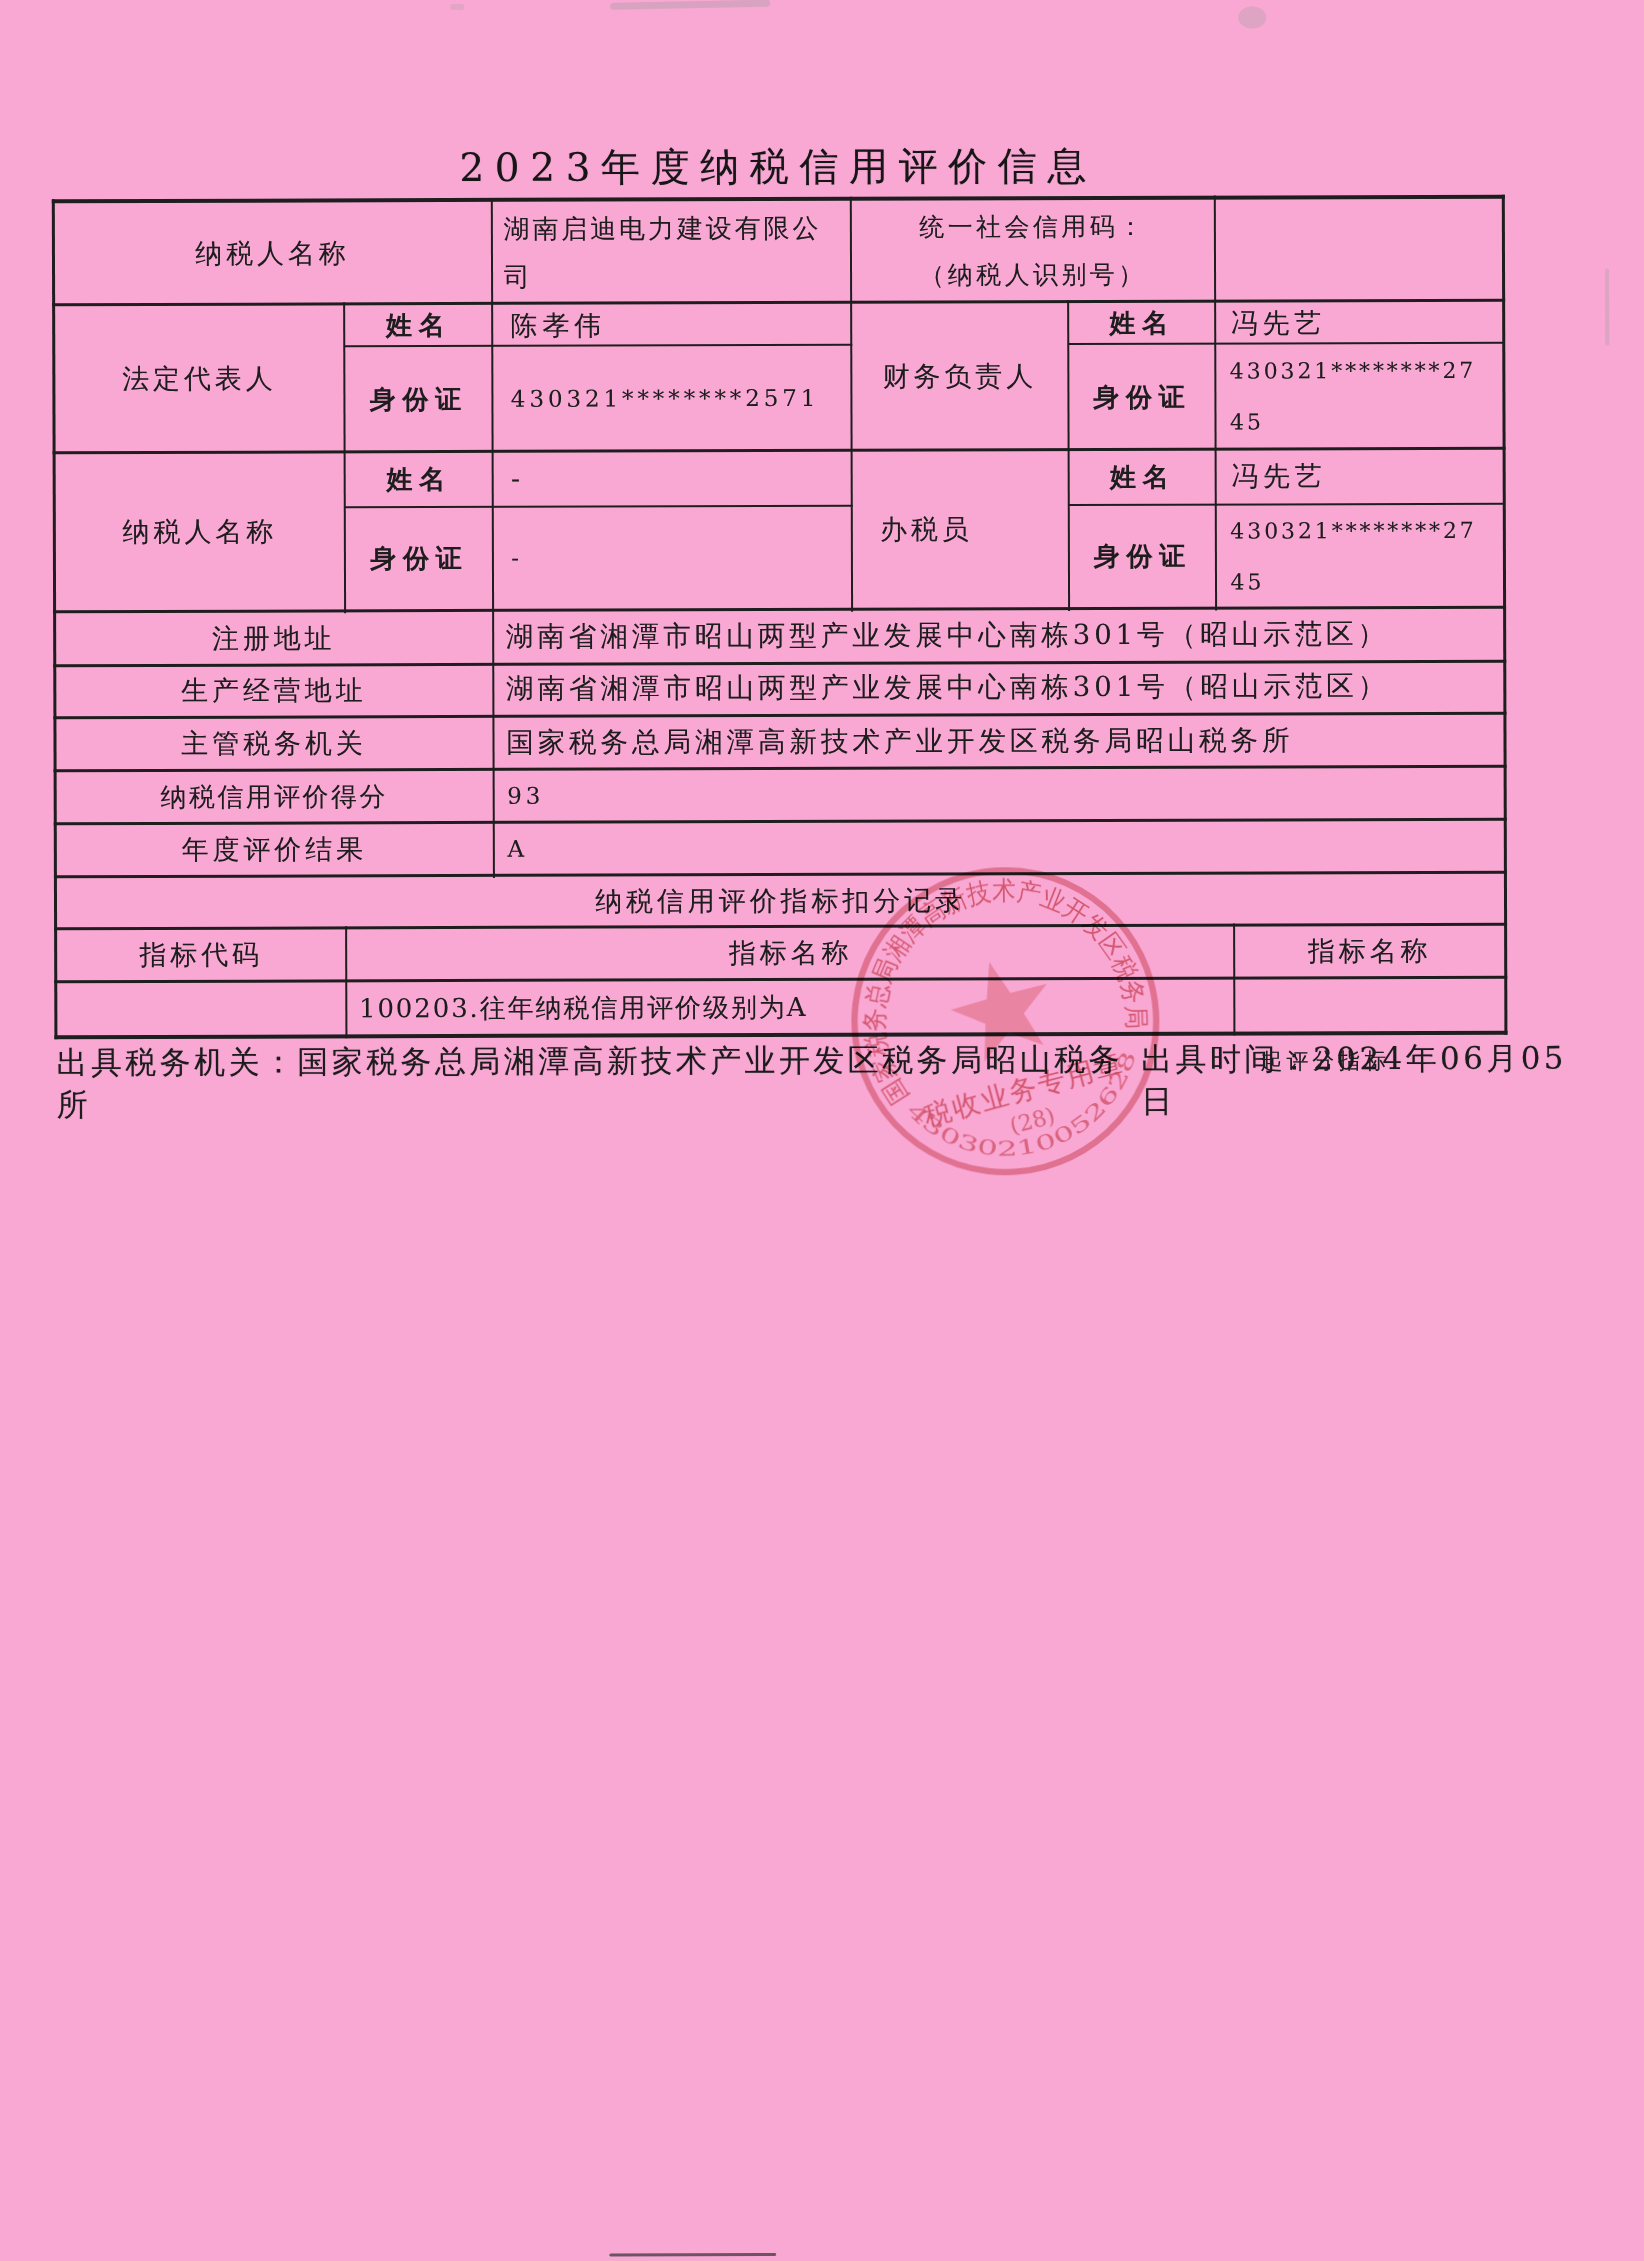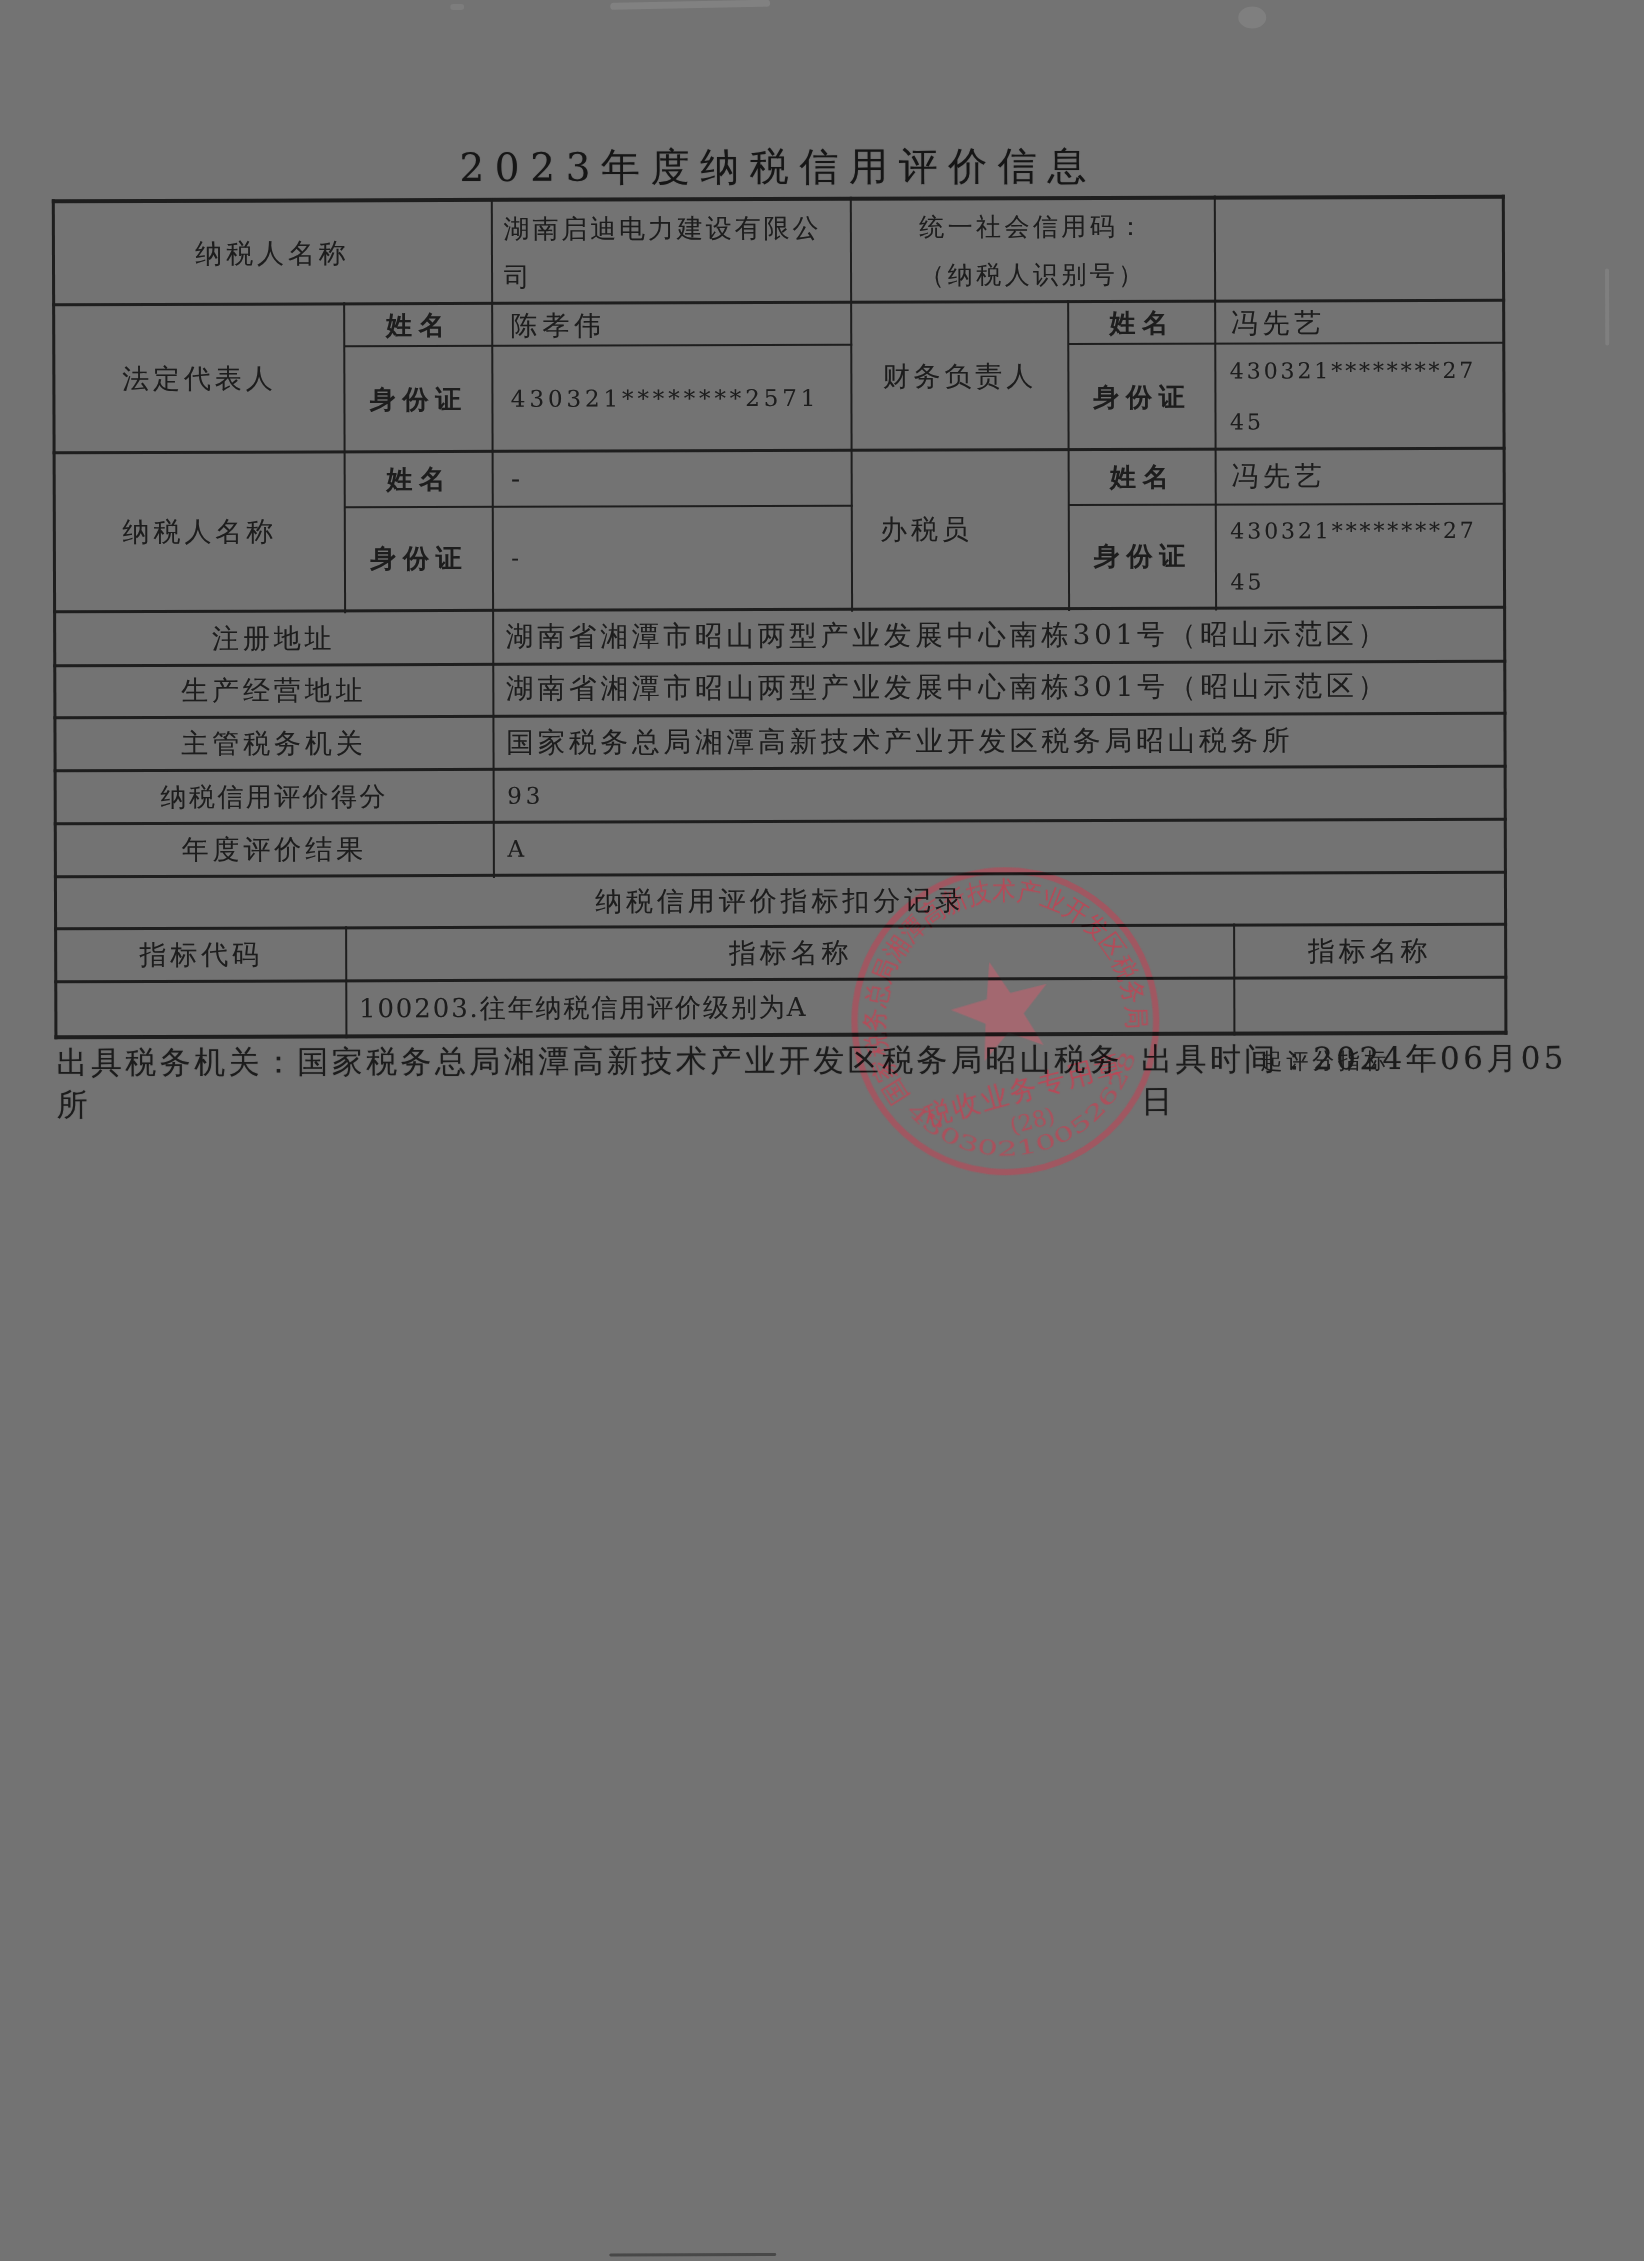--- a/index.html
+++ b/index.html
@@ -1,17 +1,17 @@
 <!DOCTYPE html>
 <html style="font-size:7.7px"><head>
 <meta charset="utf-8">
 <style>
   html,body{margin:0;padding:0;background:#e8e8e8;}
   .page{
-    position:relative;width:1644px;height:2261px;background:#737373;
+    position:relative;width:1644px;height:2261px;background:#f9a8d4;
     overflow:hidden;font-family:"DejaVu Serif","Liberation Serif",serif;color:#1c1c1c;
   }
   .sheet{position:absolute;left:0;top:0;width:100%;height:100%;
     transform:rotate(-0.18deg);transform-origin:774px 580px;}
   .title{
     position:absolute;left:55px;top:143px;width:1449px;height:48px;
     display:flex;align-items:center;justify-content:center;
     font-size:39px;letter-spacing:10.6px;font-weight:500;color:#161616;
     text-shadow:0 0 1px rgba(20,20,20,.35);
   }

